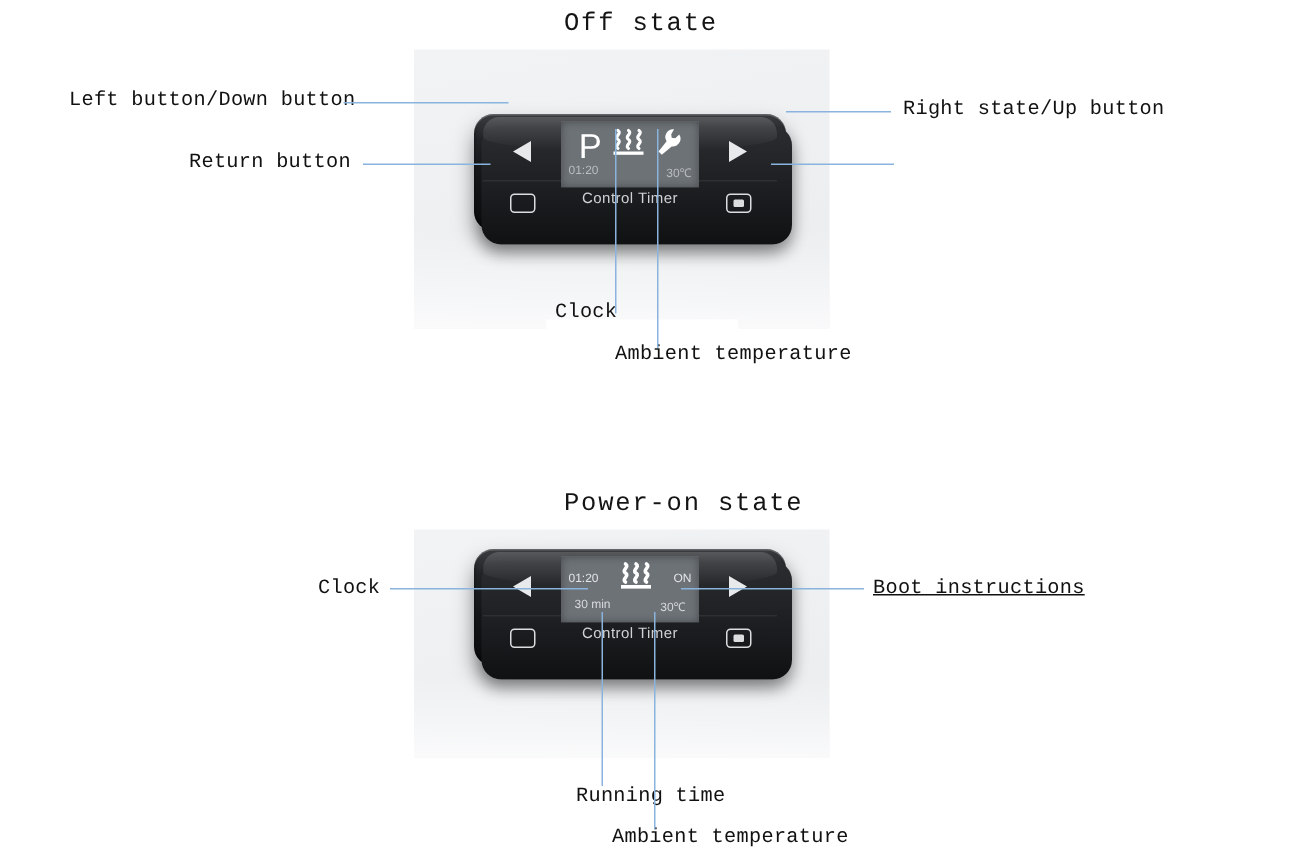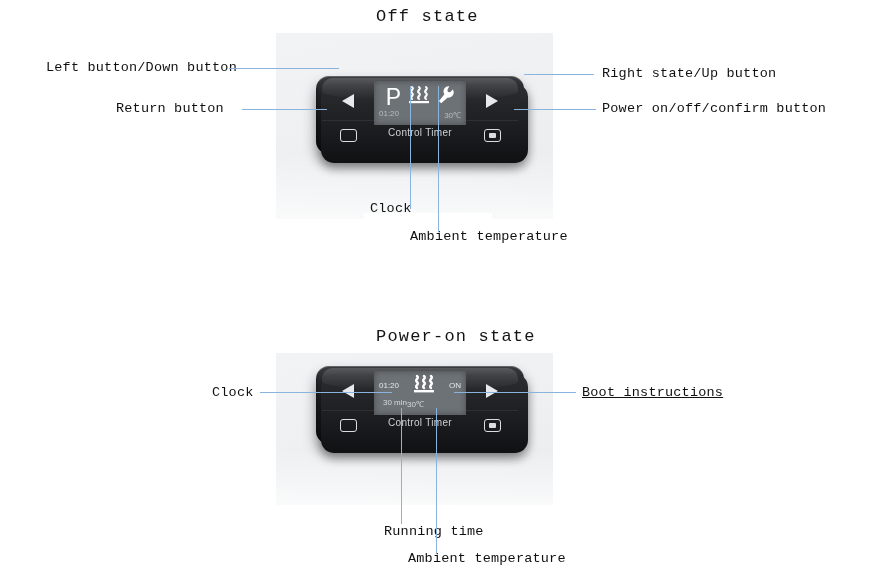--- a/index.html
+++ b/index.html
@@ -197,21 +197,21 @@
     align-items: center;
     justify-content: space-between;
     font-family: "Liberation Sans", sans-serif;
     font-size: 8px;
     color: #e3e6e8;
   }
   .lcd-on-bottom {
     position: absolute;
     left: 9px; right: 9px; bottom: 6px;
     display: flex;
-    justify-content: flex-start;
+    justify-content: space-between;
     font-family: "Liberation Sans", sans-serif;
     font-size: 8px;
     color: #d7dadd;
   }
 
   
   .heat { display: block; }
   .wrench { display: block; }
 
   
@@ -298,23 +298,22 @@
       </div>
       <div class="key soft">
         <span class="sq-filled">
             <i></i>
           </span>
       </div>
     </div>
   </div>
 
   <div class="callout" style="left:22px; top:60px;">Left button/Down button</div>
-  <div class="callout" style="left:92px; top:101px;">Return button</div>
+  <div class="callout" style="left:102px; top:101px;">Return button</div>
   <div class="callout" style="left:578px; top:66px;">Right state/Up button</div>
-  <div class="callout" style="left:578px; top:101px;">Power on/off/confirm button</div>
   <div class="callout" style="left:346px; top:201px;">Clock</div>
   <div class="callout" style="left:386px; top:229px;">Ambient temperature</div>
 
   <div class="section-title" id="title-on">Power-on state</div>
 
   <div class="photo-panel" id="panel-on"></div>
 
   <div class="leader h" style="left:236px; top:392px; width:132px;"></div>
   <div class="leader h" style="left:430px; top:392px; width:122px;"></div>
   <div class="leader v" style="left:377px; top:408px; height:116px;"></div>

